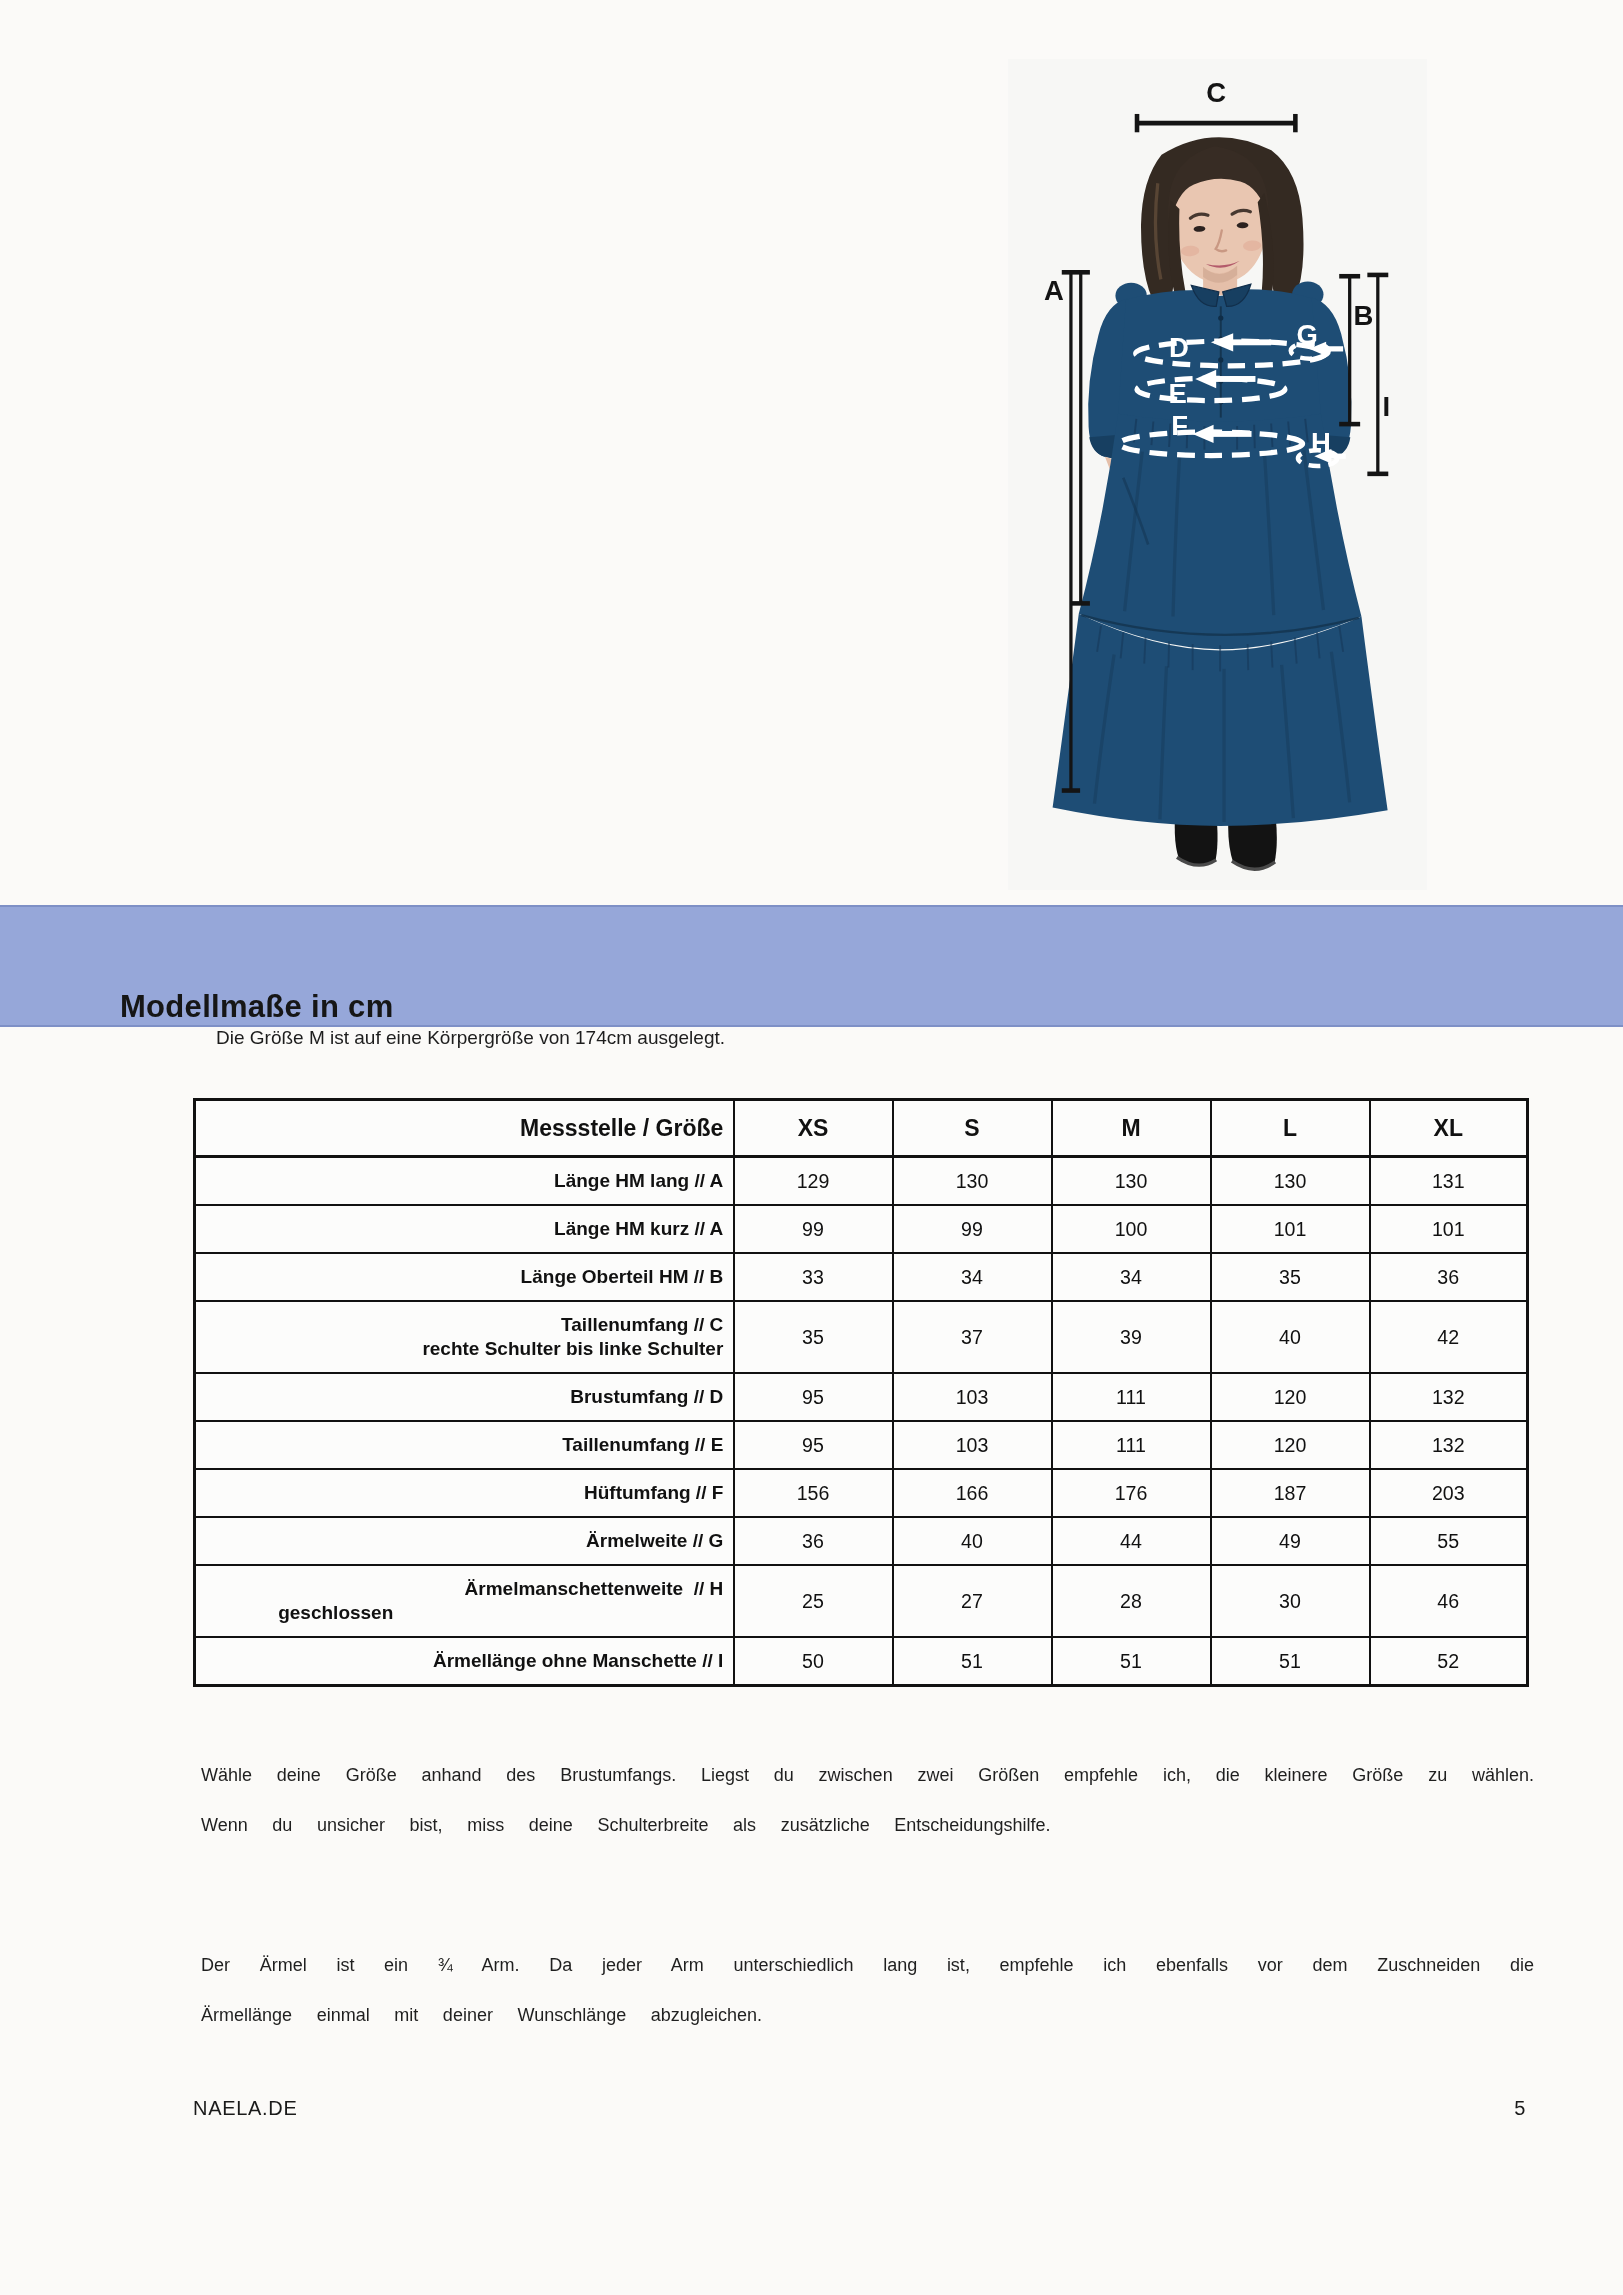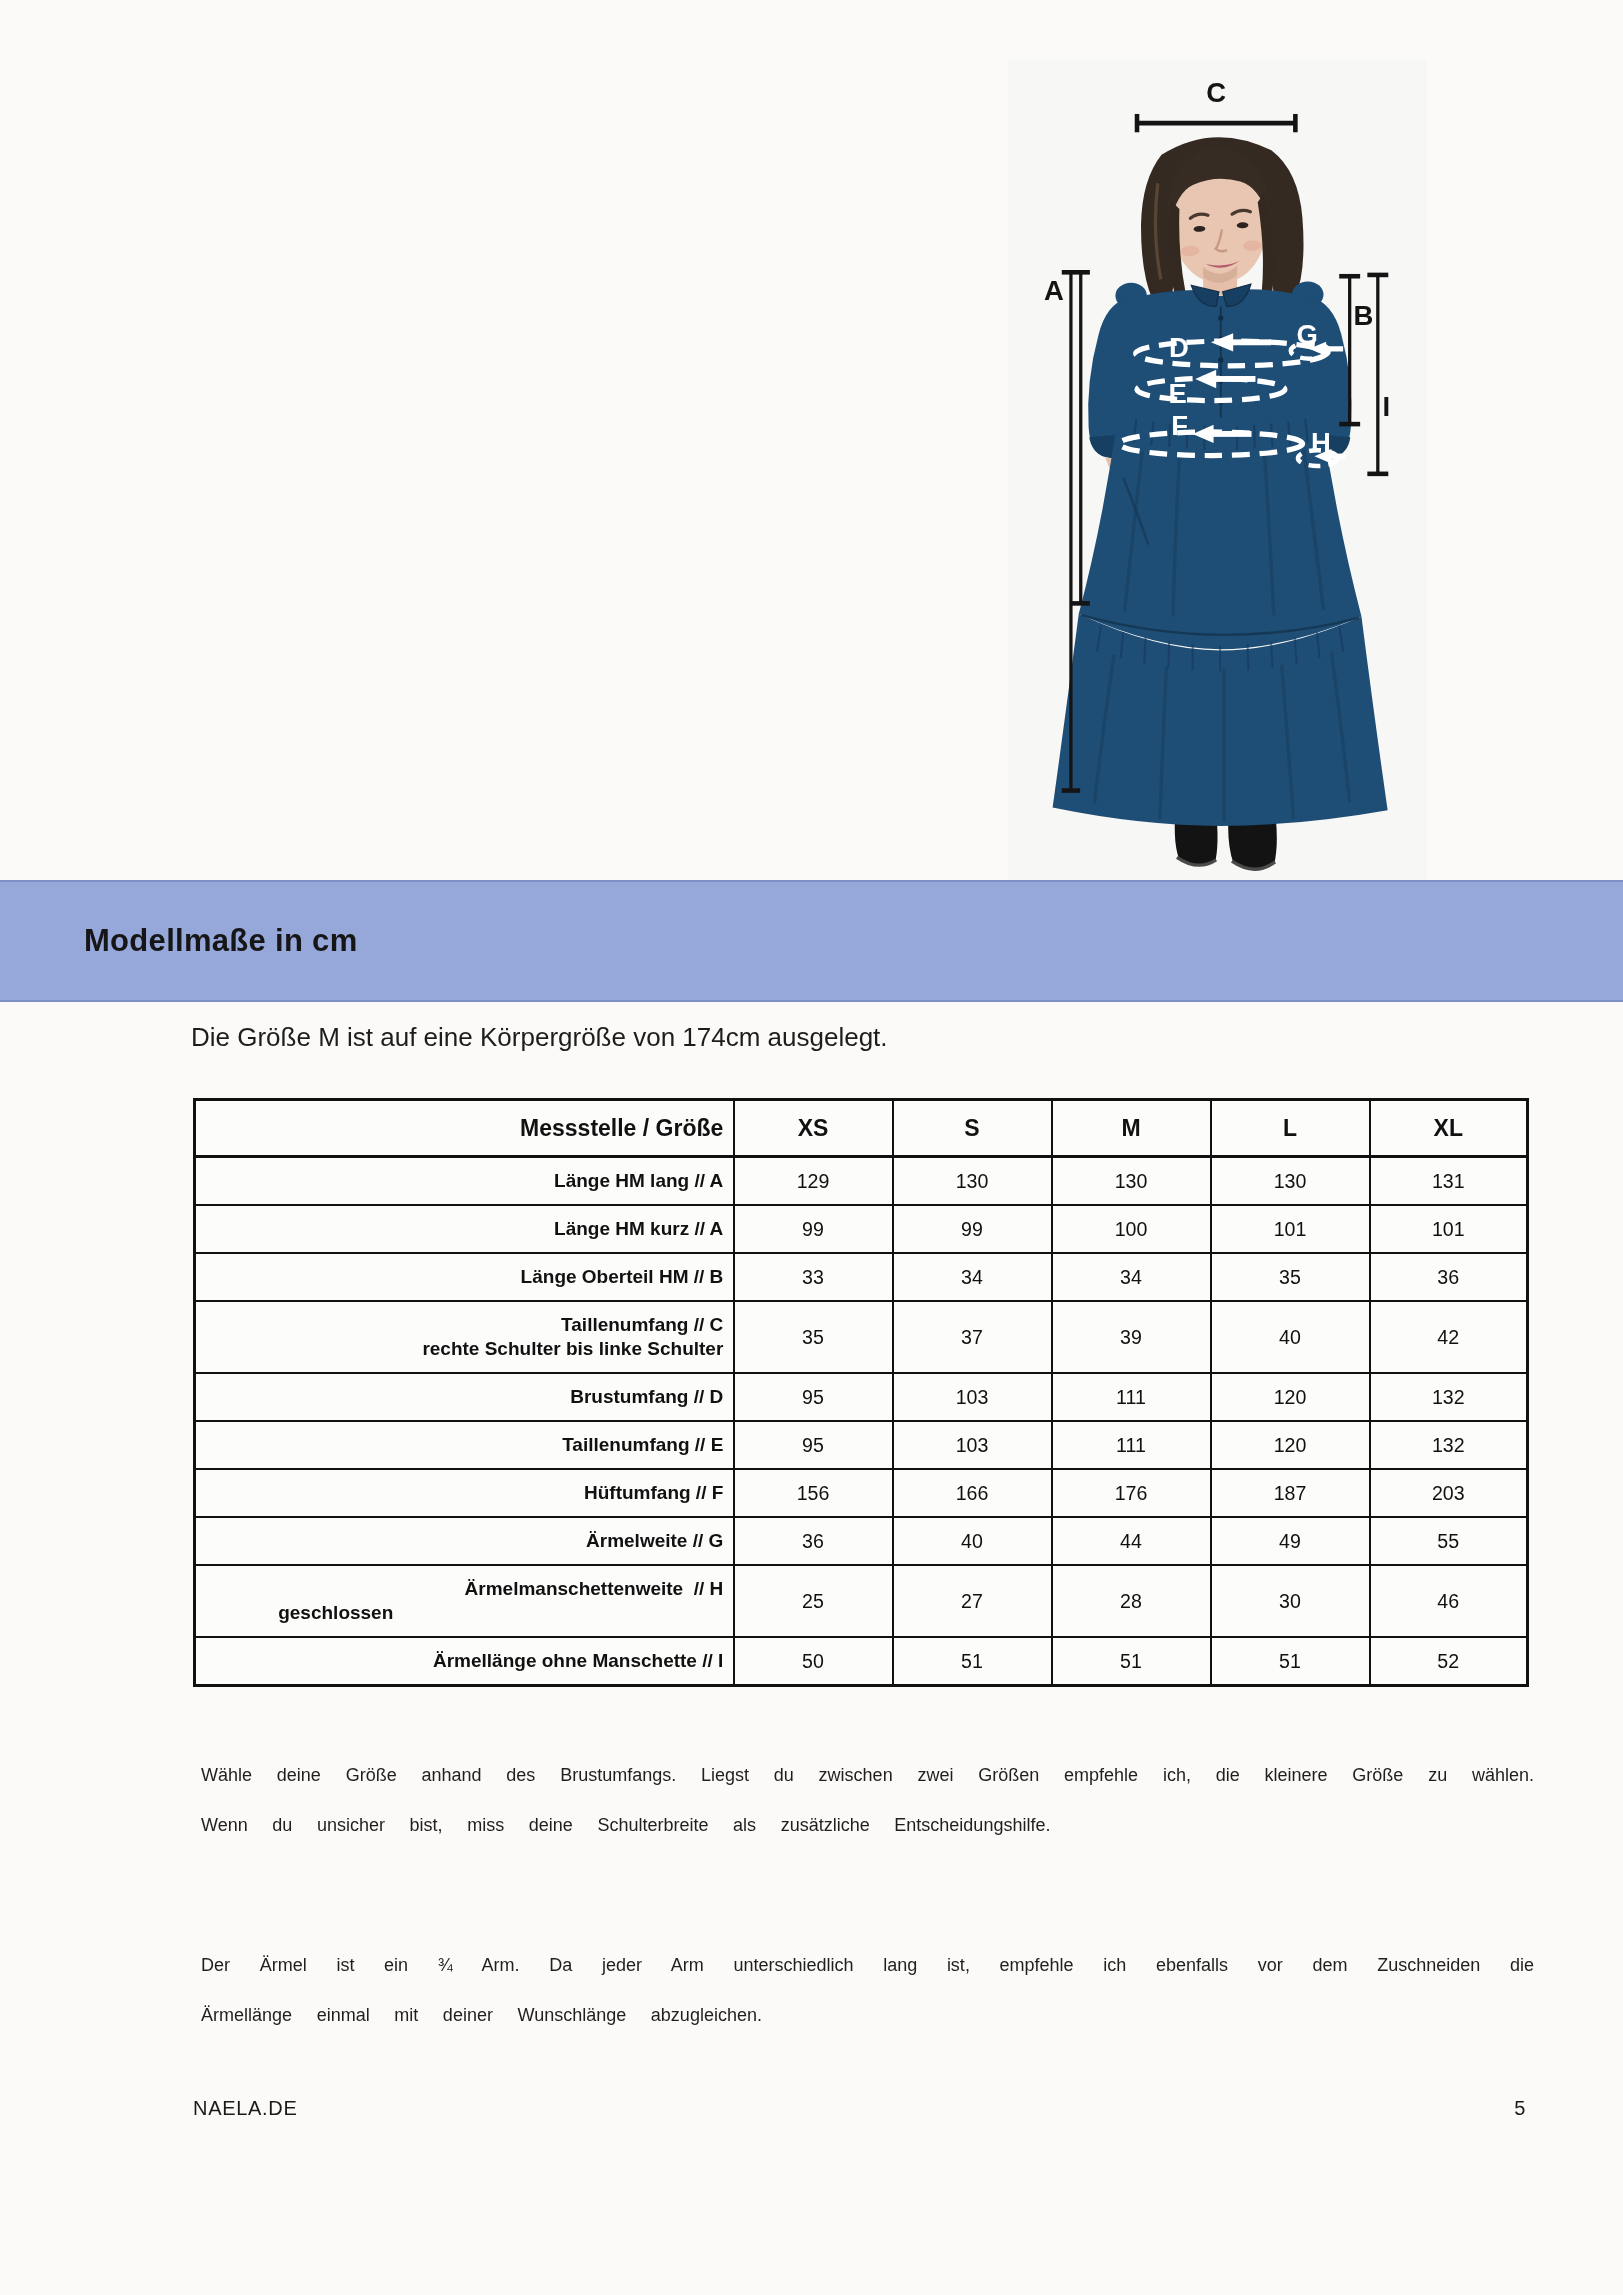--- a/index.html
+++ b/index.html
@@ -9,33 +9,33 @@
     background:#fbfaf8;
     font-family:"Liberation Sans", sans-serif;
     color:#1c1c1c;
     overflow:hidden;
   }
   
   .figure-wrap{position:absolute;left:1008px;top:59px;width:419px;height:831px;}
   .figure-wrap svg{display:block;width:100%;height:100%;}
   
   .banner{
-    position:absolute;left:0;right:0;top:880px;height:122px;
-    display:flex;align-items:center;
-    padding-left:84px;box-sizing:border-box;
+    position:absolute;left:0;right:0;top:905px;height:122px;
+    display:flex;align-items:flex-end;
+    padding-left:120px;box-sizing:border-box;
     border-top:2px solid rgba(98,118,176,.45);
     border-bottom:2px solid rgba(98,118,176,.45);
   }
   .banner-title{
     font-size:31px;font-weight:700;letter-spacing:0.3px;color:#161616;
   }
   
   .intro{
-    position:absolute;left:191px;top:1023px;width:1322px;
-    font-size:26px;line-height:29px;color:#1d1d1d;
+    position:absolute;left:216px;top:1023px;width:1322px;
+    font-size:19px;line-height:29px;color:#1d1d1d;
   }
   
   table.size{
     position:absolute;left:193px;top:1098px;width:1333px;
     border-collapse:collapse;table-layout:fixed;
     background:#fcfcfb;
   }
   table.size,table.size th,table.size td{border:2px solid #111;}
   table.size{border-width:3.3px;}
   table.size th,table.size td{border-top-width:2.6px;border-bottom-width:2.6px;}

